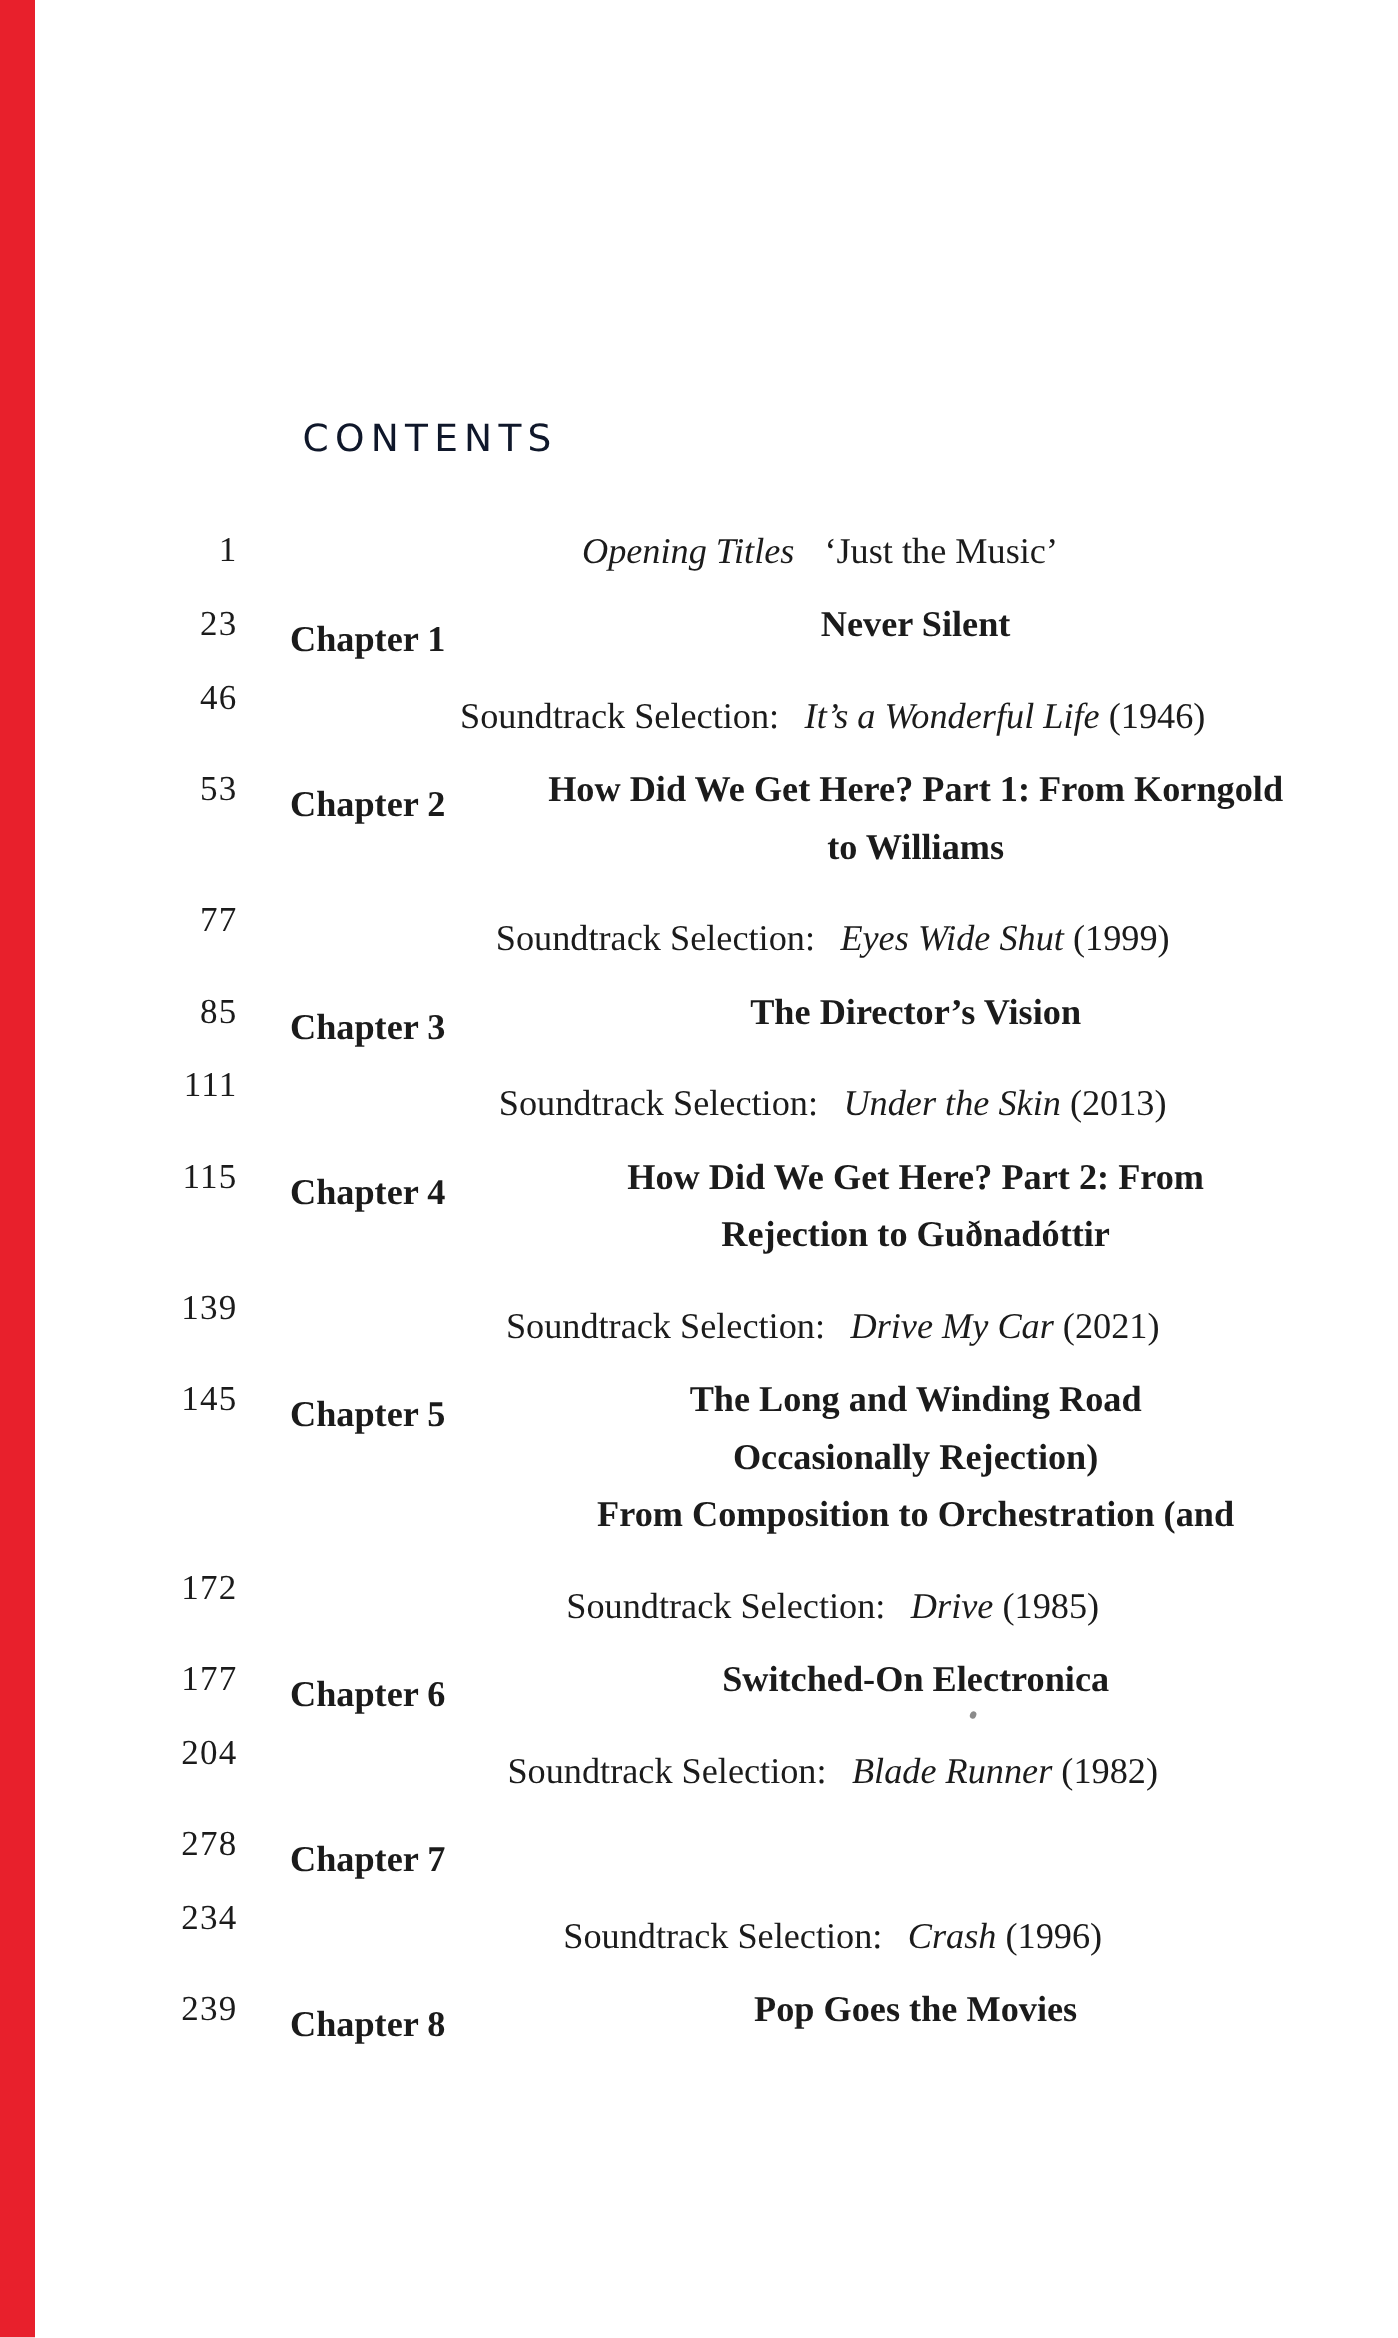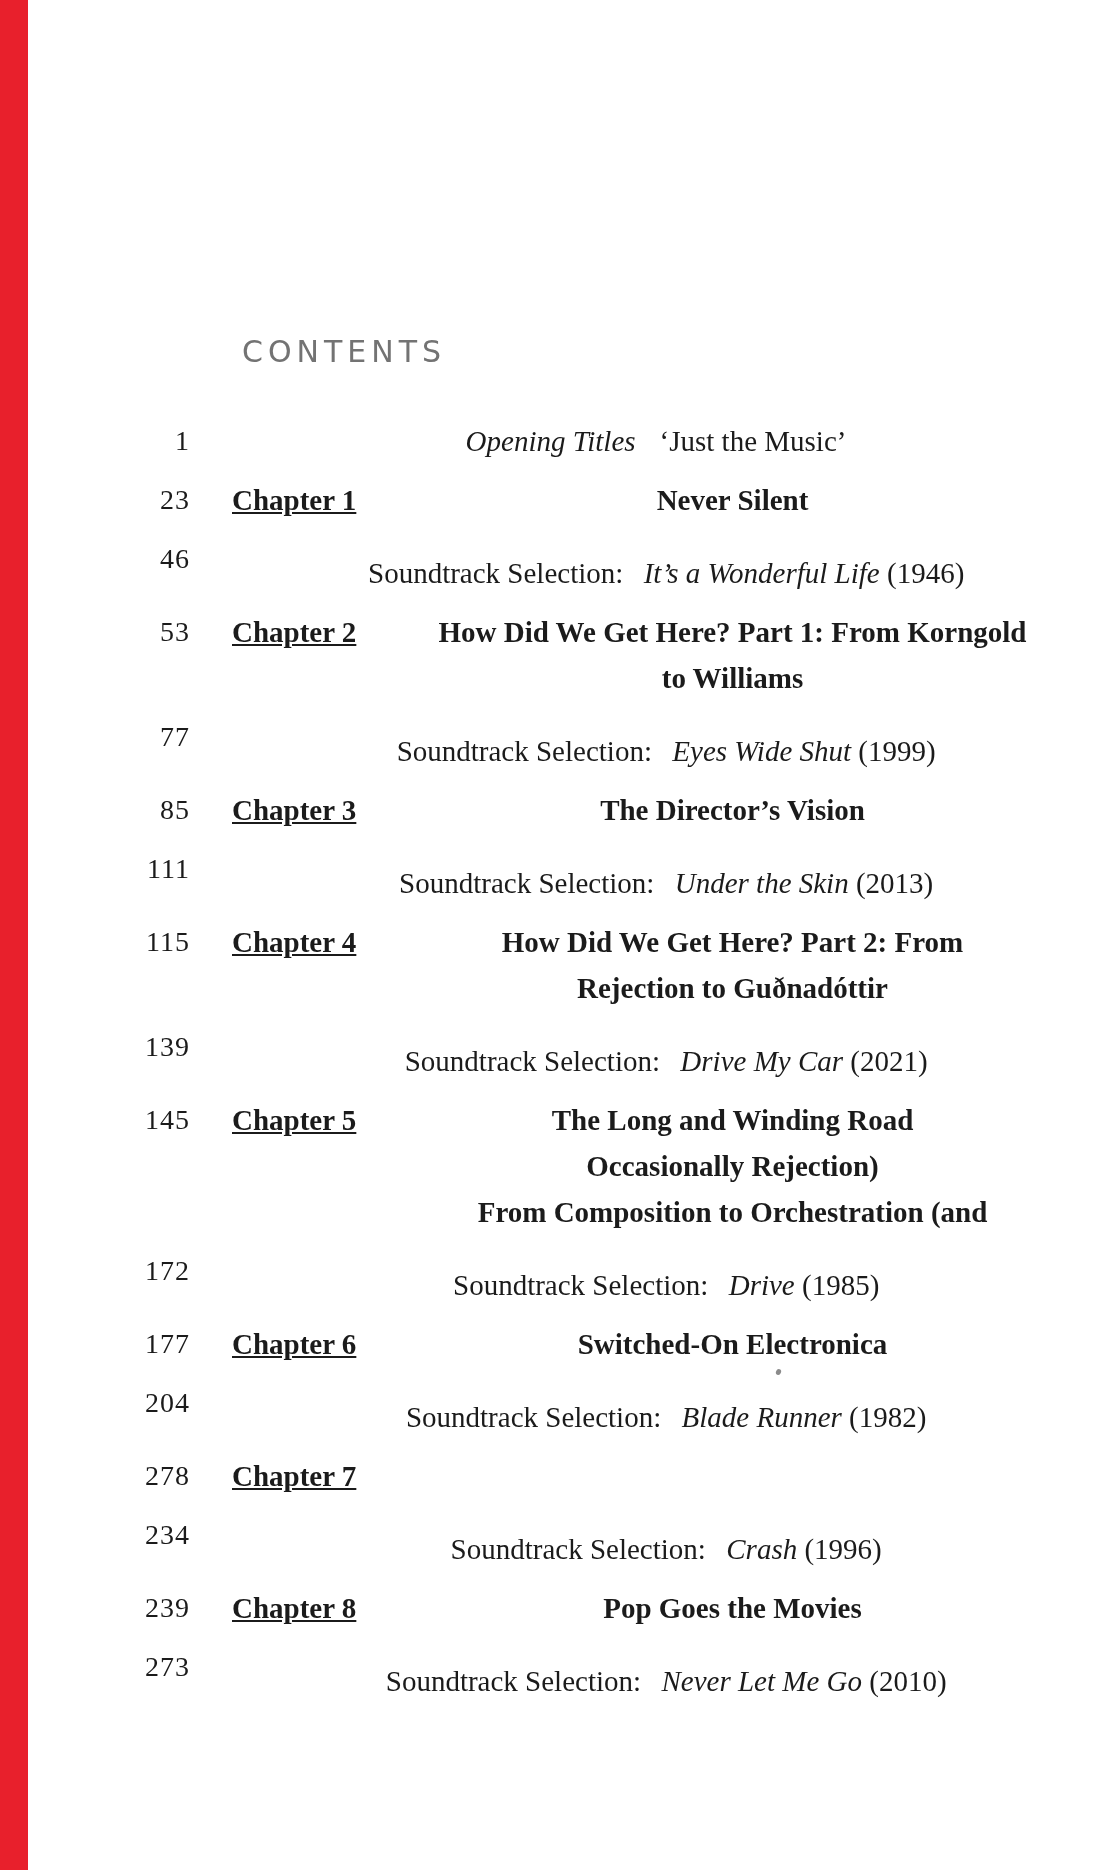--- a/index.html
+++ b/index.html
@@ -30,21 +30,21 @@
     padding-top: 334px;
     box-sizing: border-box;
   }
   h1.title {
     margin: 0 0 48px 242px;
     font-family: "DejaVu Sans", sans-serif;
     font-weight: 400;
     font-size: 30px;
     line-height: 36px;
     letter-spacing: 5px;
-    color: #737373;
+    color: #0f172a;
   }
   ol.toc {
     list-style: none;
     margin: 0;
     padding: 0;
   }
   .row {
     display: flex;
     align-items: flex-start;
     margin-bottom: 13px;
@@ -67,24 +67,23 @@
   .entry .line { white-space: nowrap; }
   .row.chapter .entry {
     position: relative;
     padding-left: 153px;
     width: 695px;
     font-weight: bold;
   }
   .chap-prefix {
     position: absolute;
     left: 0;
-    top: 0;
+    top: 12px;
     font-weight: bold;
     white-space: nowrap;
-    text-decoration: underline;
   }
   .st-prefix {
     display: inline-block;
     width: 296px;
     white-space: nowrap;
     margin-top: 14px;
   }
   .film { font-style: italic; }
   .op-italic { font-style: italic; }
   .gap { display: inline-block; width: 24px; }
@@ -201,22 +200,16 @@
         <span class="entry">
           <div class="line"><span class="st-prefix">Soundtrack Selection:</span><span class="film">Crash</span> <span>(1996)</span></div>
         </span>
       </li>
       <li class="row chapter">
         <span class="num">239</span>
         <span class="entry">
           <div class="line"><span class="chap-prefix">Chapter 8</span><span>Pop Goes the Movies</span></div>
         </span>
       </li>
-      <li class="row soundtrack">
-        <span class="num">273</span>
-        <span class="entry">
-          <div class="line"><span class="st-prefix">Soundtrack Selection:</span><span class="film">Never Let Me Go</span> <span>(2010)</span></div>
-        </span>
-      </li>
     </ol>
 </main>
 
 <div class="speck"></div>
 
 </body></html>

